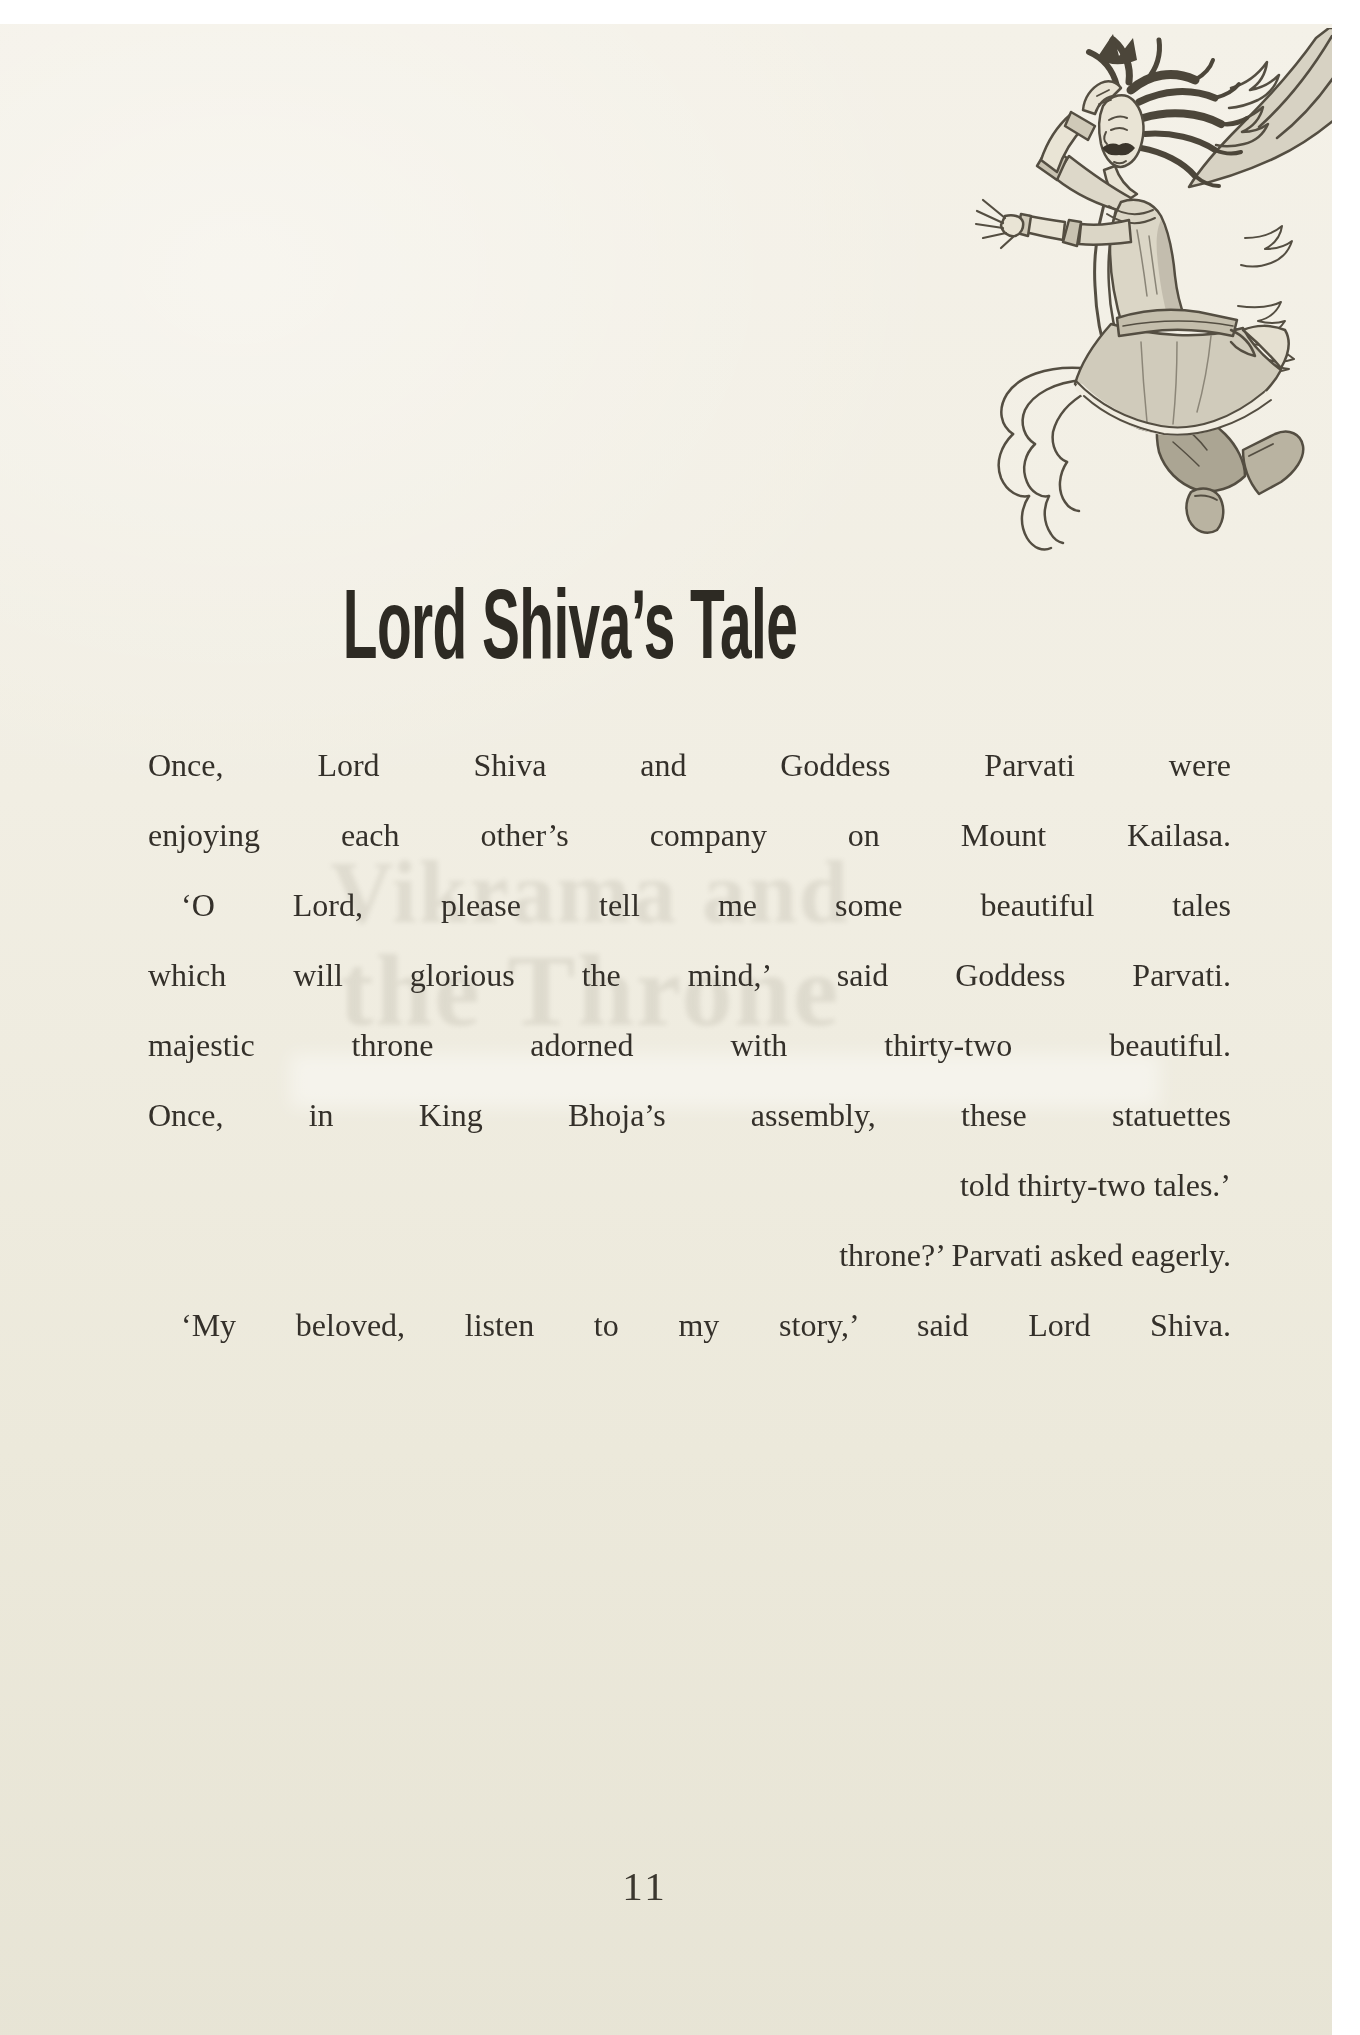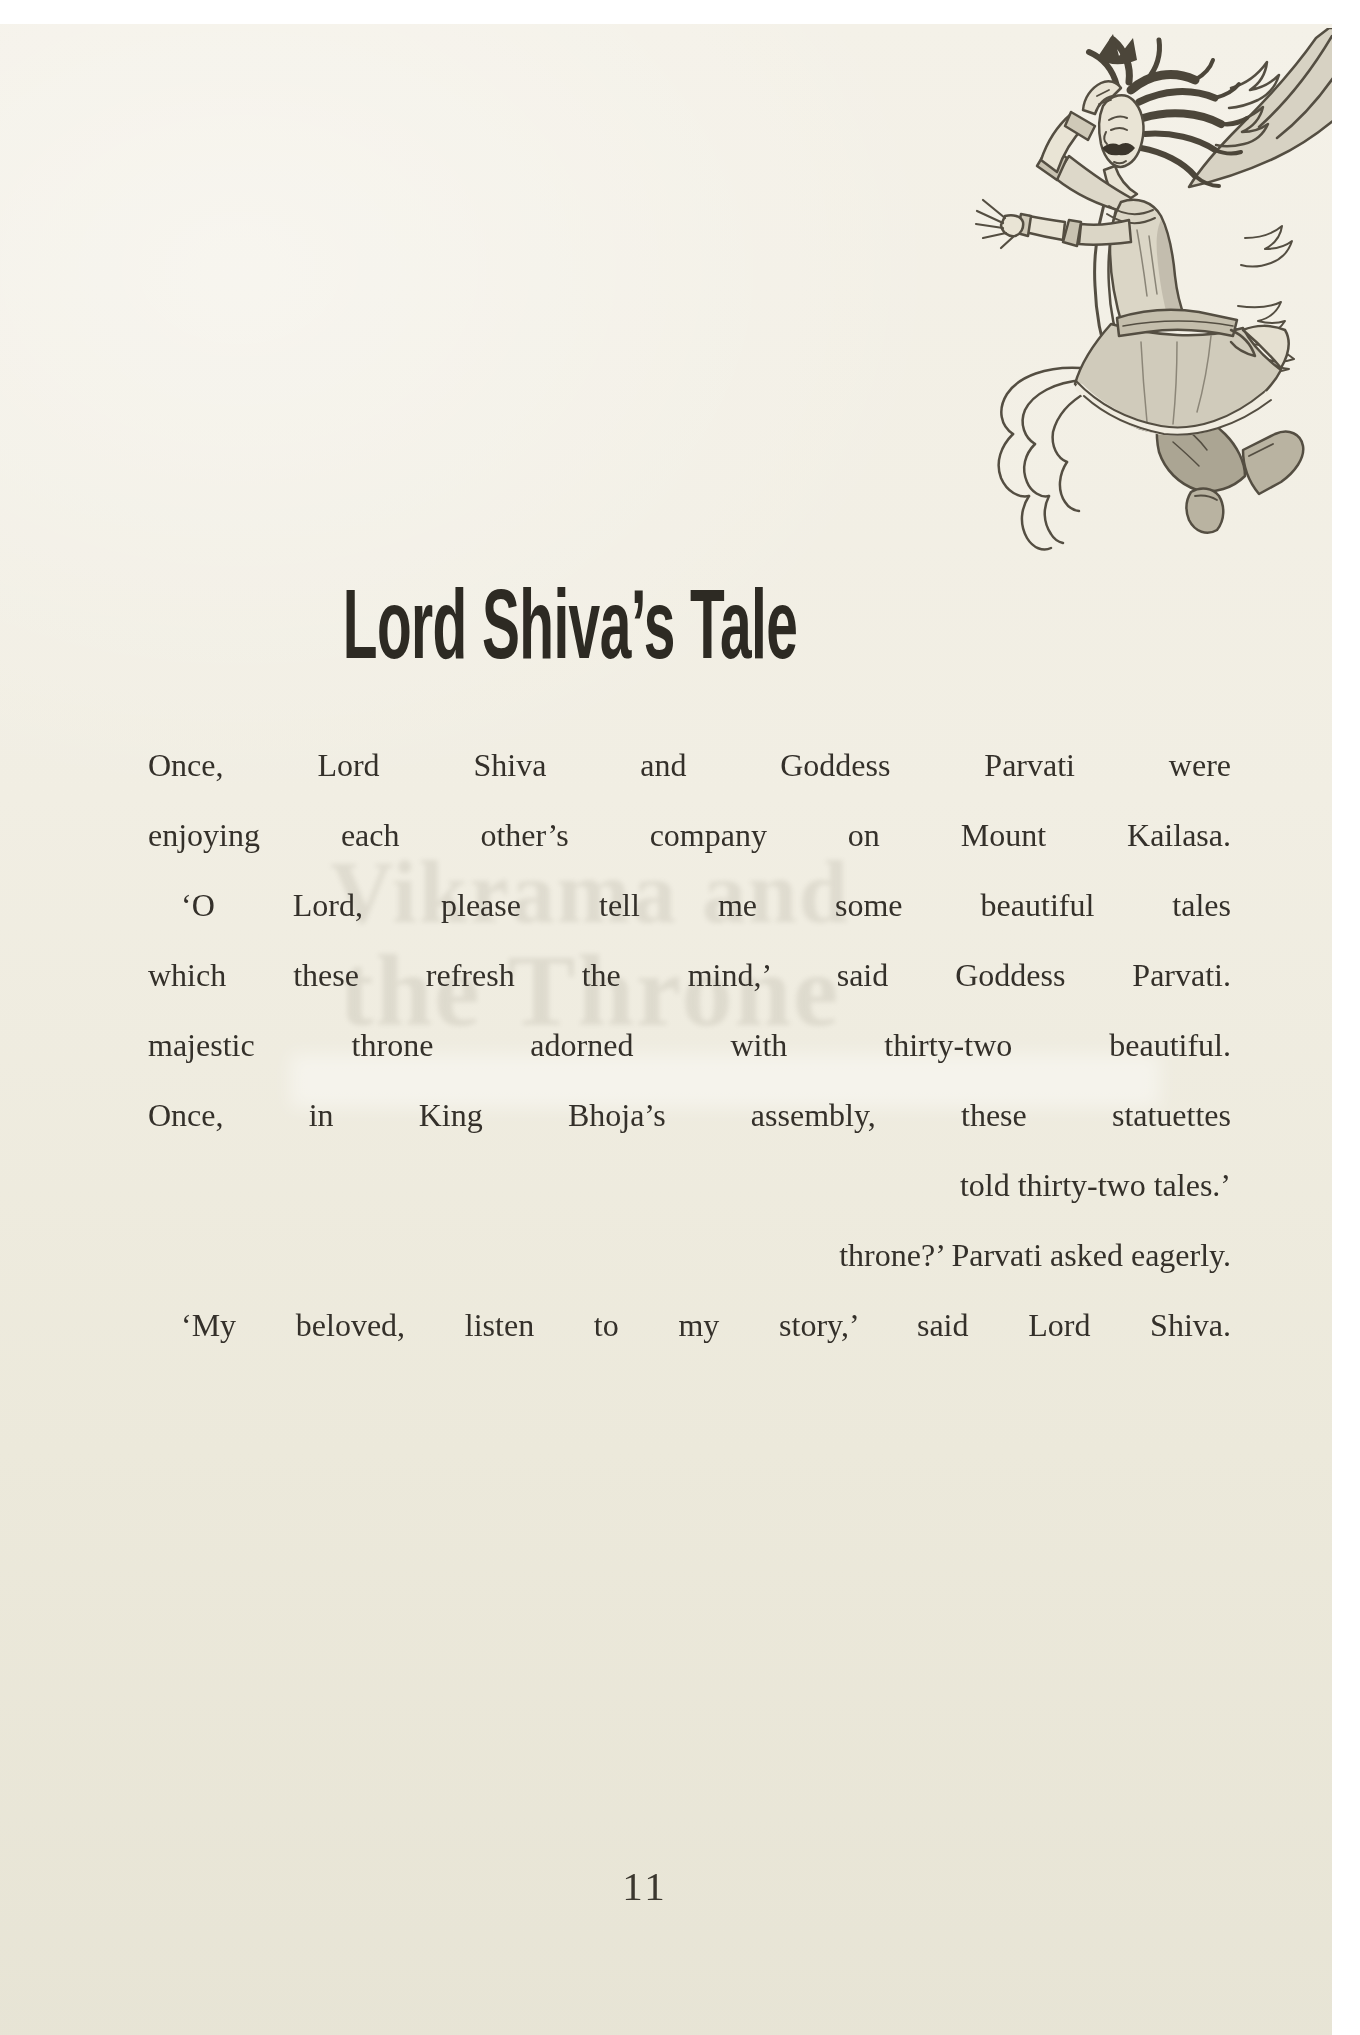--- a/index.html
+++ b/index.html
@@ -180,21 +180,21 @@
       <path d="M298,302 q18,8 24,26 q-16,-4 -24,-14"></path>
     </g>
   </svg>
 
   <div class="chapter-title">Lord Shiva’s Tale</div>
 
   <div class="story">
       <div class="line just">Once, Lord Shiva and Goddess Parvati were</div>
       <div class="line just">enjoying each other’s company on Mount Kailasa.</div>
       <div class="line just ind">‘O Lord, please tell me some beautiful tales</div>
-      <div class="line just">which these refresh the mind,’ said Goddess Parvati.</div>
+      <div class="line just">which will glorious the mind,’ said Goddess Parvati.</div>
       <div class="line just">majestic throne adorned with thirty-two beautiful.</div>
       <div class="line just">Once, in King Bhoja’s assembly, these statuettes</div>
       <div class="line">told thirty-two tales.’</div>
       <div class="line">throne?’ Parvati asked eagerly.</div>
       <div class="line just ind">‘My beloved, listen to my story,’ said Lord Shiva.</div>
     </div>
 
   <div class="folio">11</div>
 
 </div>

